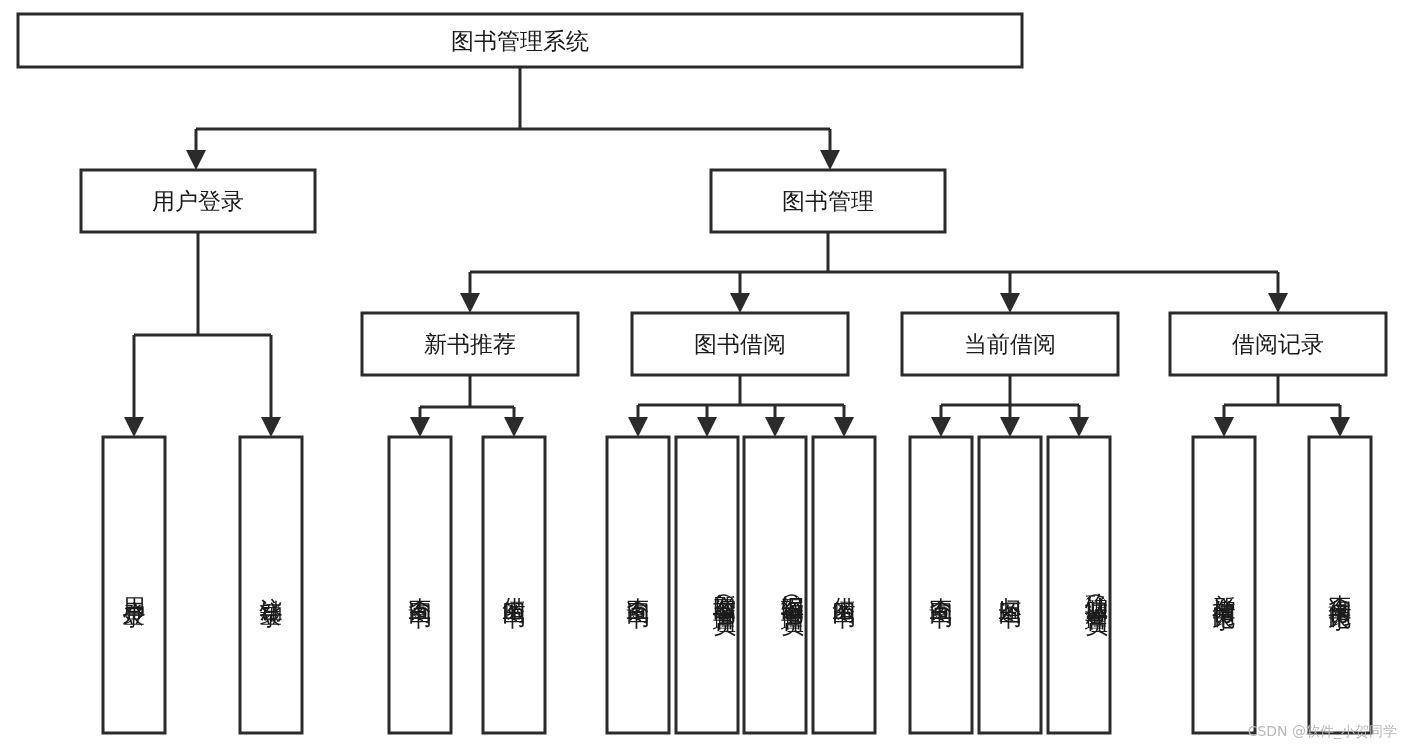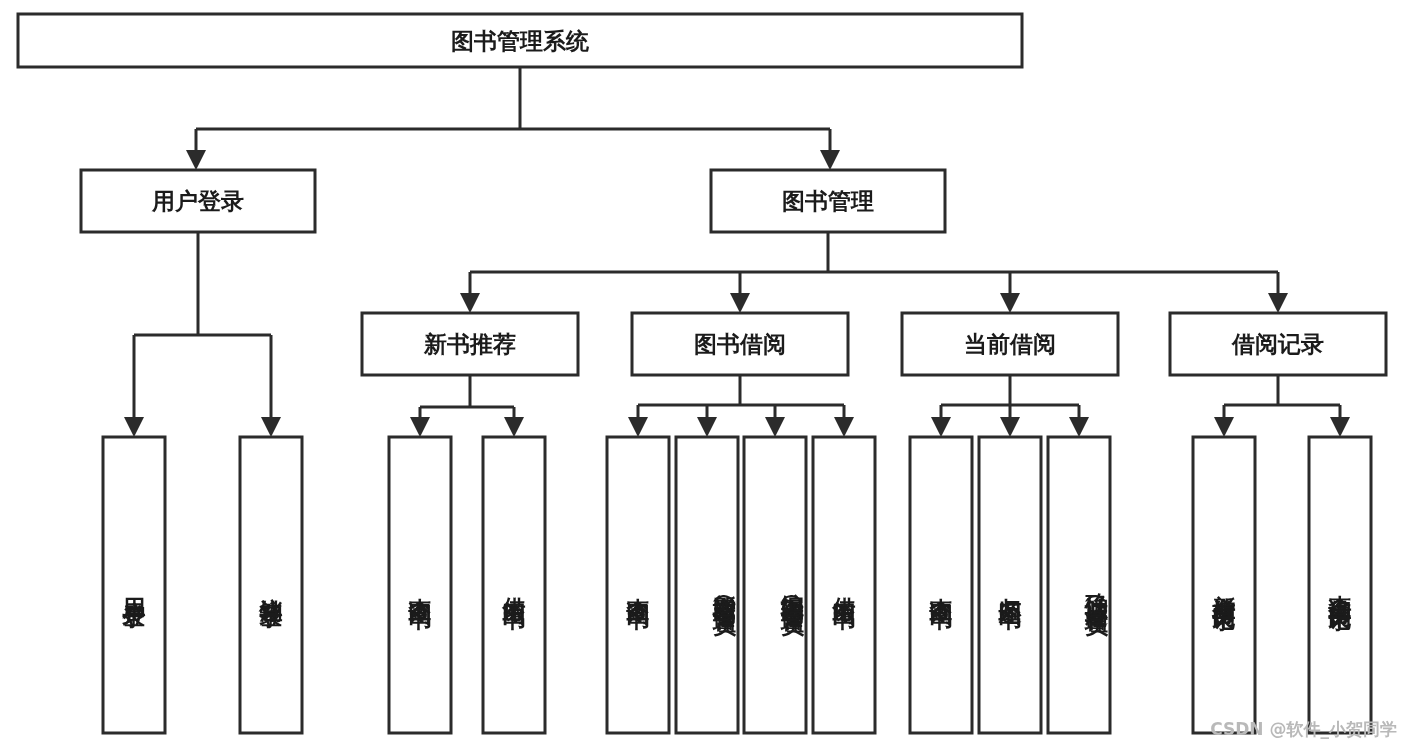--- a/index.html
+++ b/index.html
@@ -11,21 +11,20 @@
     width: 1405px;
     height: 747px;
     font-family: "DejaVu Sans", "Liberation Sans", sans-serif;
     overflow: hidden;
     position: relative;
   }
   #diagram-root {
     position: relative;
     width: 1405px;
     height: 747px;
-    font-weight: bold;
   }
   svg#flow-svg {
     position: absolute;
     top: 0;
     left: 0;
     width: 1405px;
     height: 747px;
   }
   .node-box {
     fill: #ffffff;
@@ -60,21 +59,21 @@
     letter-spacing: 3px;
     text-align: center;
     white-space: nowrap;
     pointer-events: none;
   }
   .watermark {
     position: absolute;
     right: 8px;
     bottom: 6px;
     font-family: "DejaVu Sans", "Liberation Sans", sans-serif;
-    font-size: 17px;
+    font-size: 14px;
     color: #b9b9b9;
     white-space: nowrap;
   }
 </style>
 </head>
 <body>
 
 <div id="diagram-root">
 
   <svg id="flow-svg" viewBox="0 0 1405 747">

